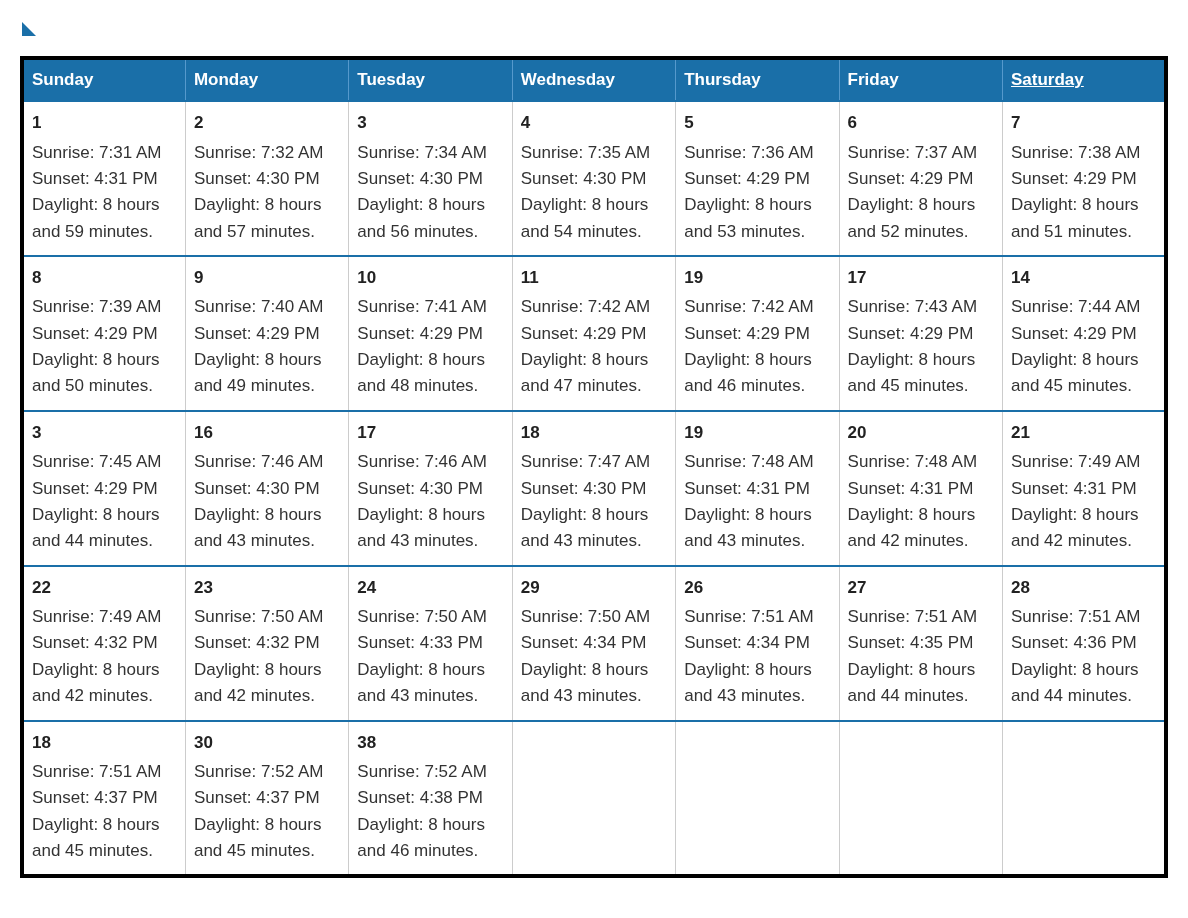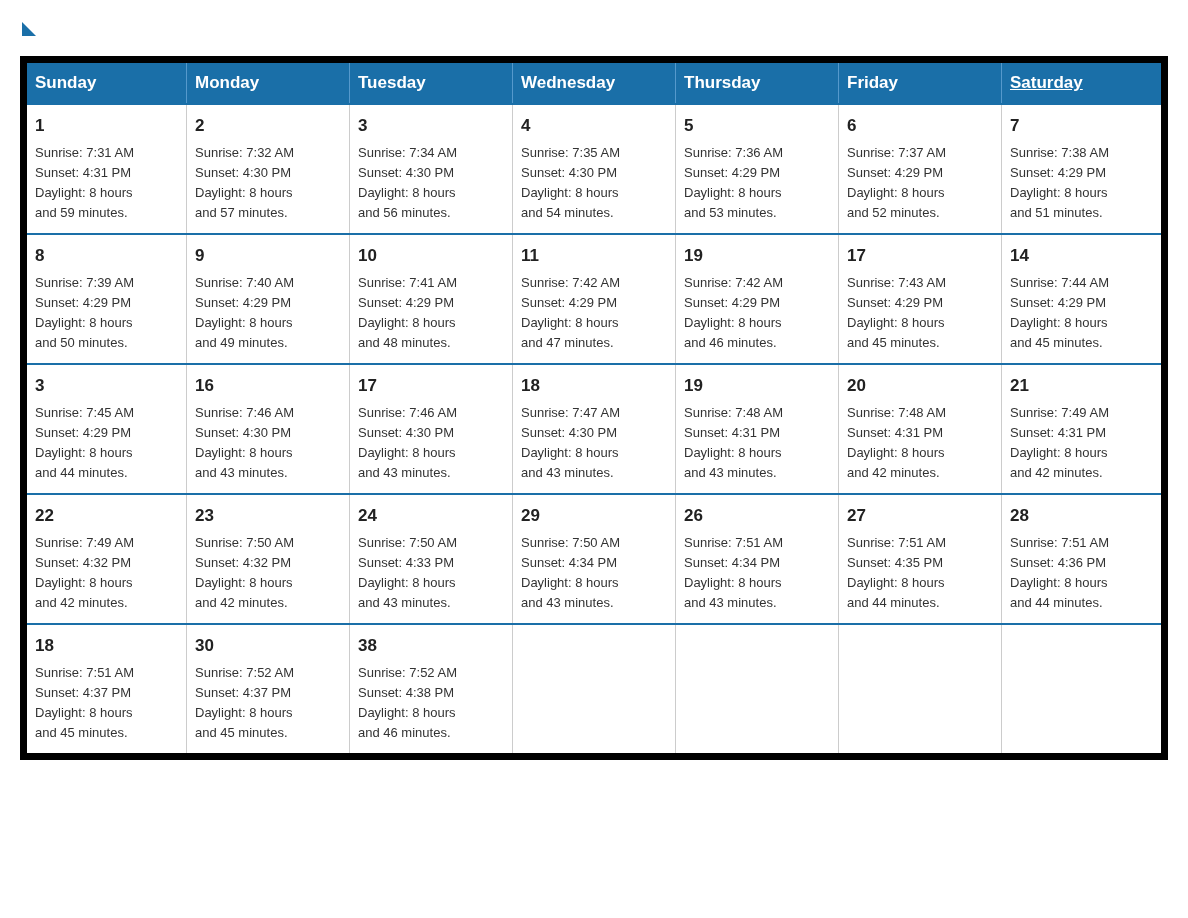--- a/index.html
+++ b/index.html
@@ -55,21 +55,21 @@
       line-height: 1.1;
     }
     .location {
       font-size: 22px;
       color: #555;
       font-style: italic;
     }
     .calendar {
       width: 100%;
       border-collapse: collapse;
-      border: 7px solid #000000;
+      border: 4px solid #000000;
     }
     .calendar thead tr th {
       background-color: #1a6fa8;
       color: #fff;
       font-size: 17px;
       font-weight: bold;
       padding: 10px 8px;
       text-align: left;
       border-right: 1px solid #5599cc;
     }
@@ -90,21 +90,21 @@
     .calendar tbody tr td:last-child {
       border-right: none;
     }
     .day-number {
       font-size: 17px;
       font-weight: bold;
       margin-bottom: 4px;
       display: block;
     }
     .day-info {
-      font-size: 13px;
+      font-size: 17px;
       color: #333;
       line-height: 1.55;
     }
     .empty-cell {
       background: #fff;
     }
   </style>
 </head>
 <body>
 

